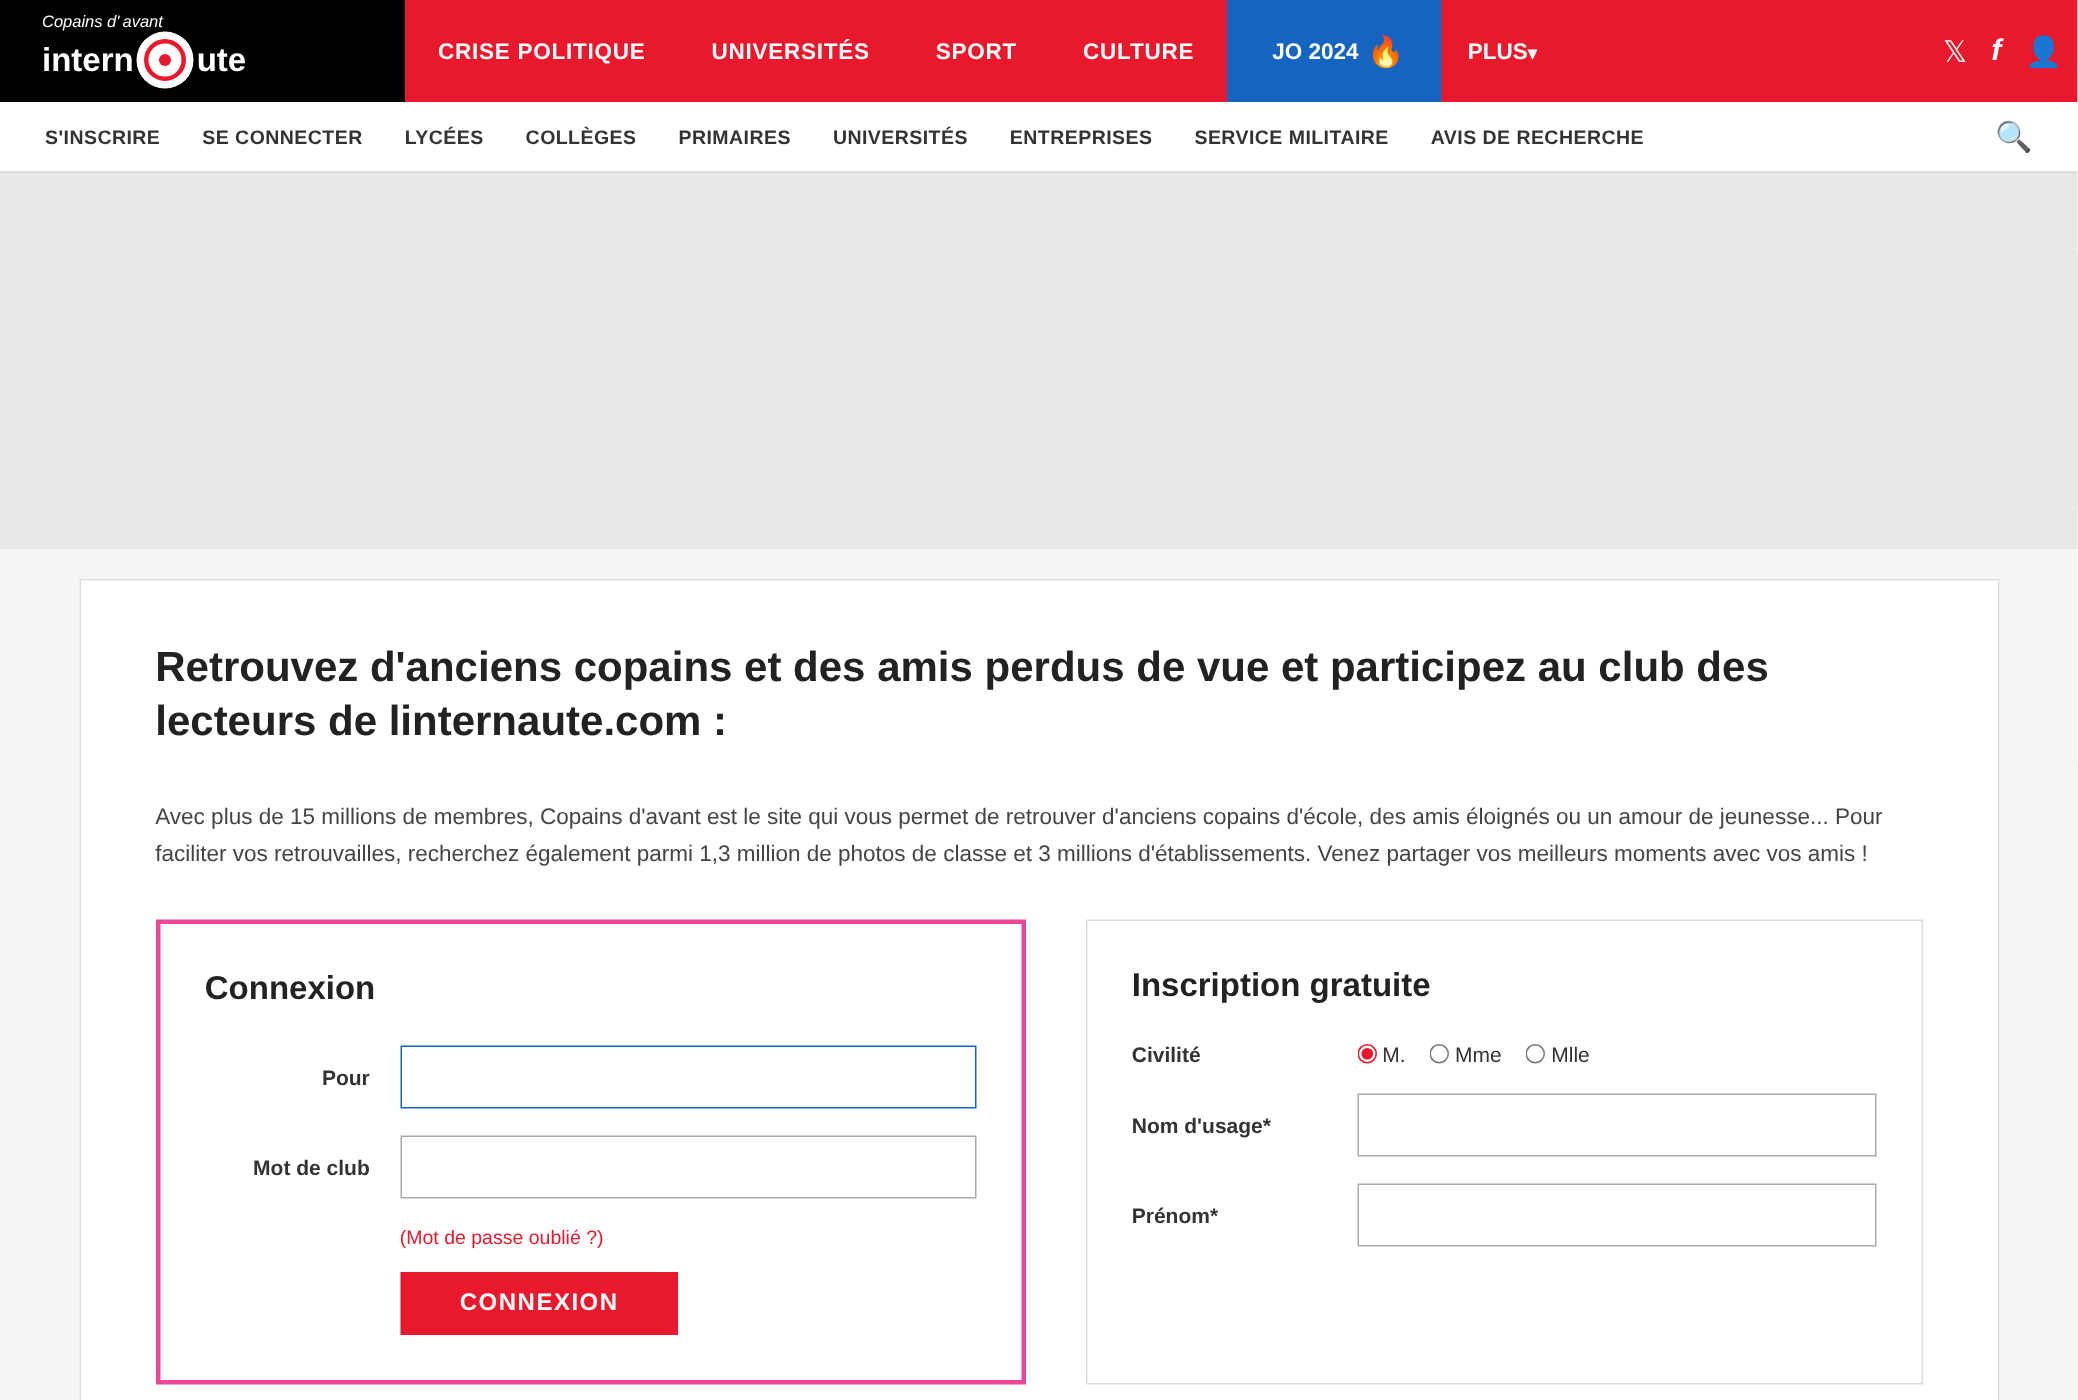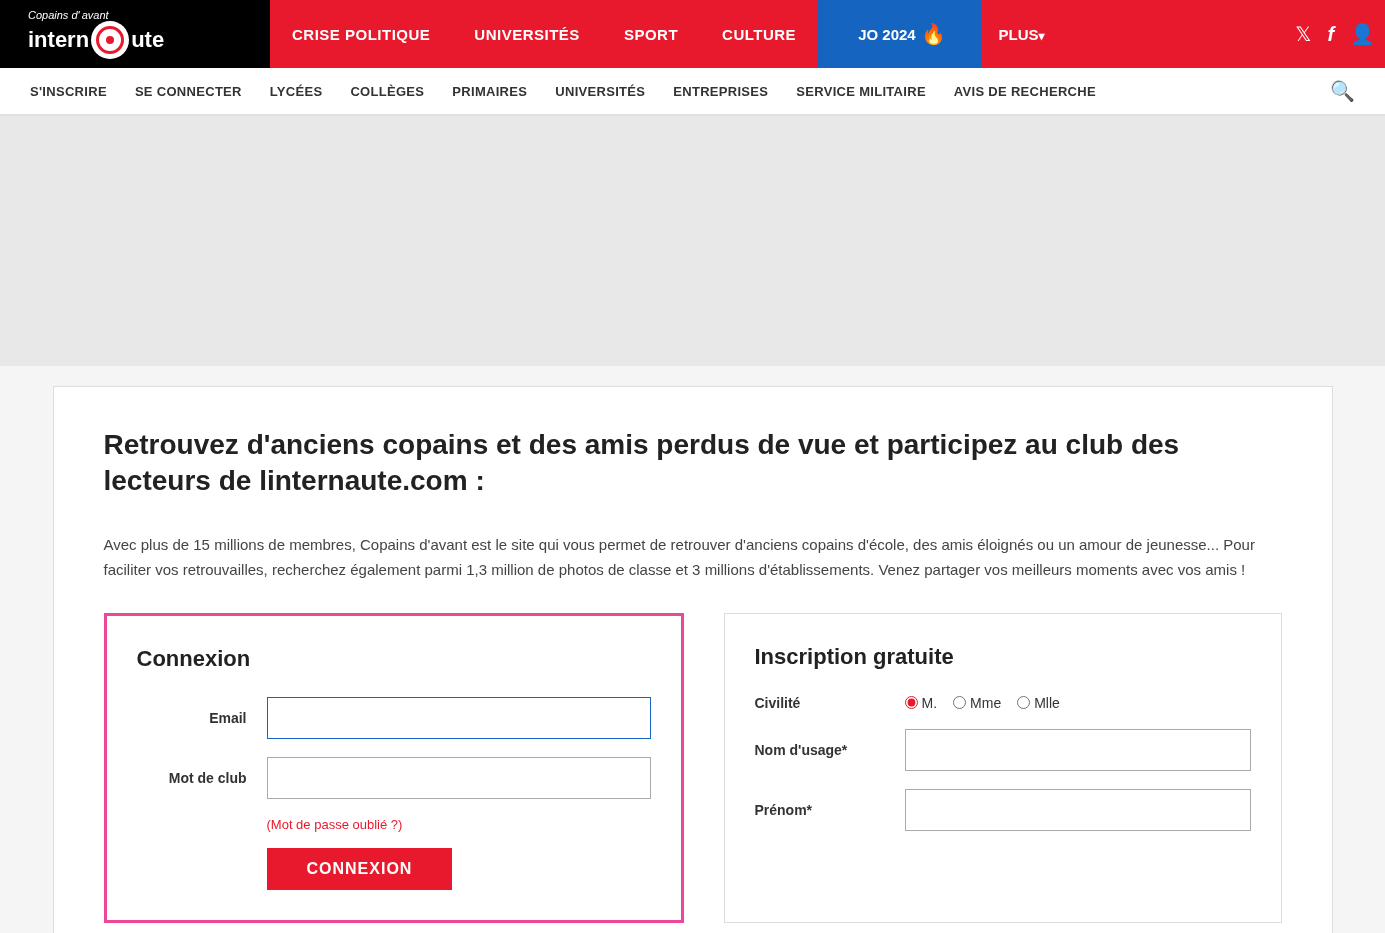--- a/index.html
+++ b/index.html
@@ -79,21 +79,21 @@
       align-items: center;
       letter-spacing: 0.5px;
       cursor: pointer;
     }
     .nav-jo {
       background: #1565c0;
       color: white;
       text-decoration: none;
       font-size: 15px;
       font-weight: bold;
-      padding: 0 34px;
+      padding: 0 24px;
       height: 100%;
       display: flex;
       align-items: center;
       cursor: pointer;
     }
     .nav-jo span { margin-left: 6px; }
     .nav-plus {
       color: white;
       font-size: 15px;
       font-weight: bold;
@@ -363,21 +363,21 @@
 <div class="main-content">
   <h1 class="page-title">Retrouvez d'anciens copains et des amis perdus de vue et participez au club des lecteurs de linternaute.com :</h1>
   <p class="page-description">Avec plus de 15 millions de membres, Copains d'avant est le site qui vous permet de retrouver d'anciens copains d'école, des amis éloignés ou un amour de jeunesse... Pour faciliter vos retrouvailles, recherchez également parmi 1,3 million de photos de classe et 3 millions d'établissements. Venez partager vos meilleurs moments avec vos amis !</p>
 
   <div class="forms-row">
 
     <div class="connexion-form">
       <h2 class="form-title">Connexion</h2>
 
       <div class="form-group">
-        <label class="form-label">Email</label>
+        <label class="form-label">Pour</label>
         <input class="form-input" type="email" style="border-color: rgb(21, 101, 192);">
       </div>
 
       <div class="form-group">
         <label class="form-label">Mot de club</label>
         <input class="form-input" type="password" style="">
       </div>
 
       <a class="forgot-link">(Mot de passe oublié ?)</a>
 

